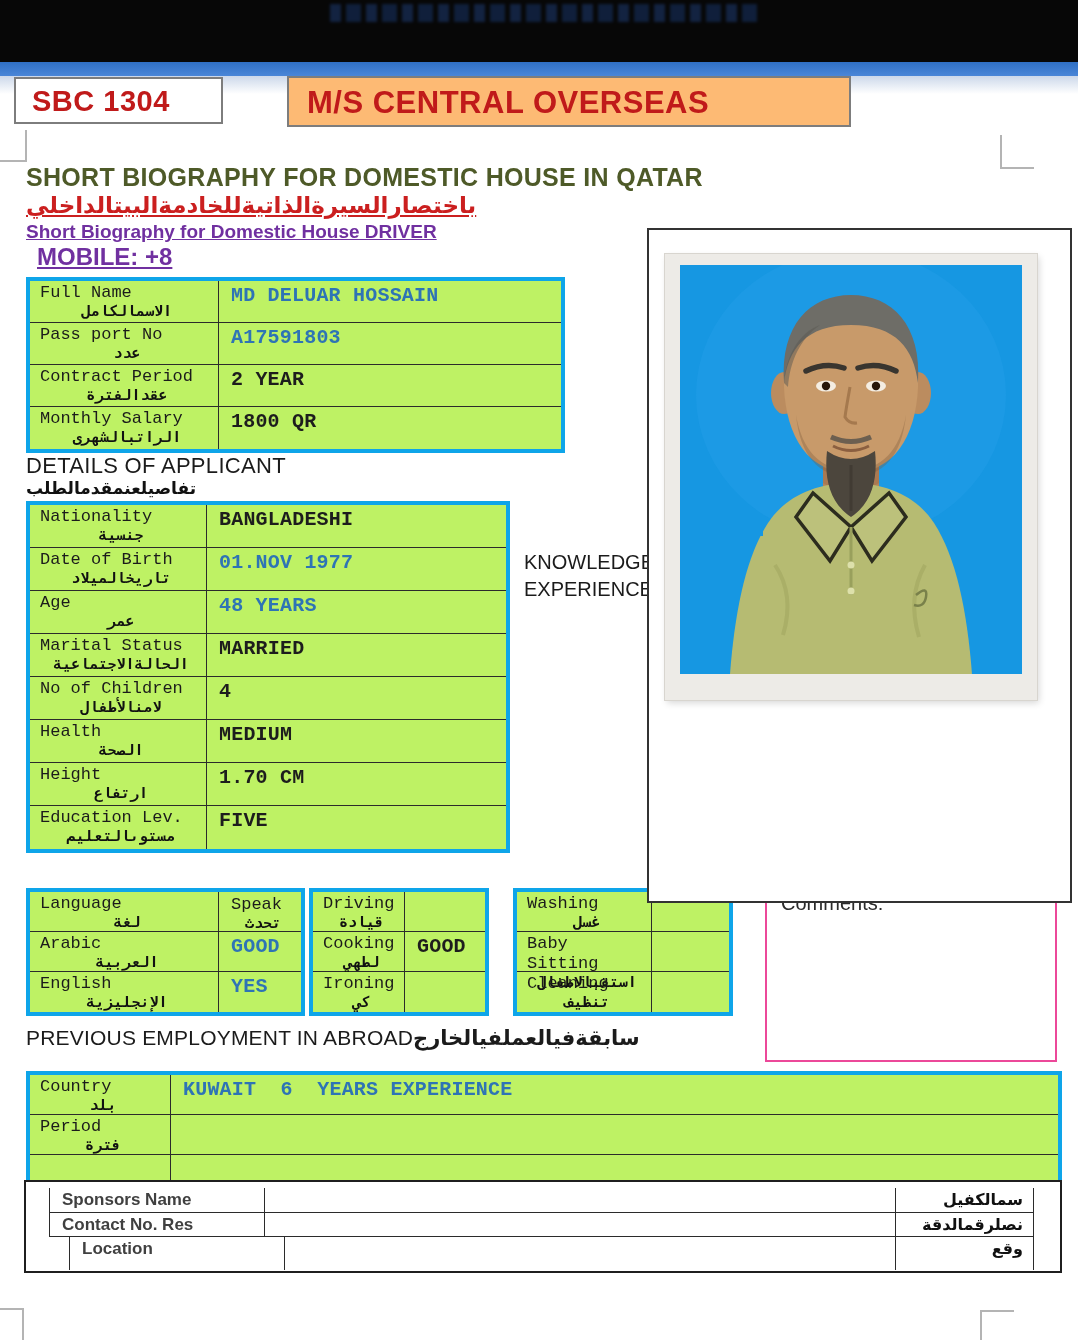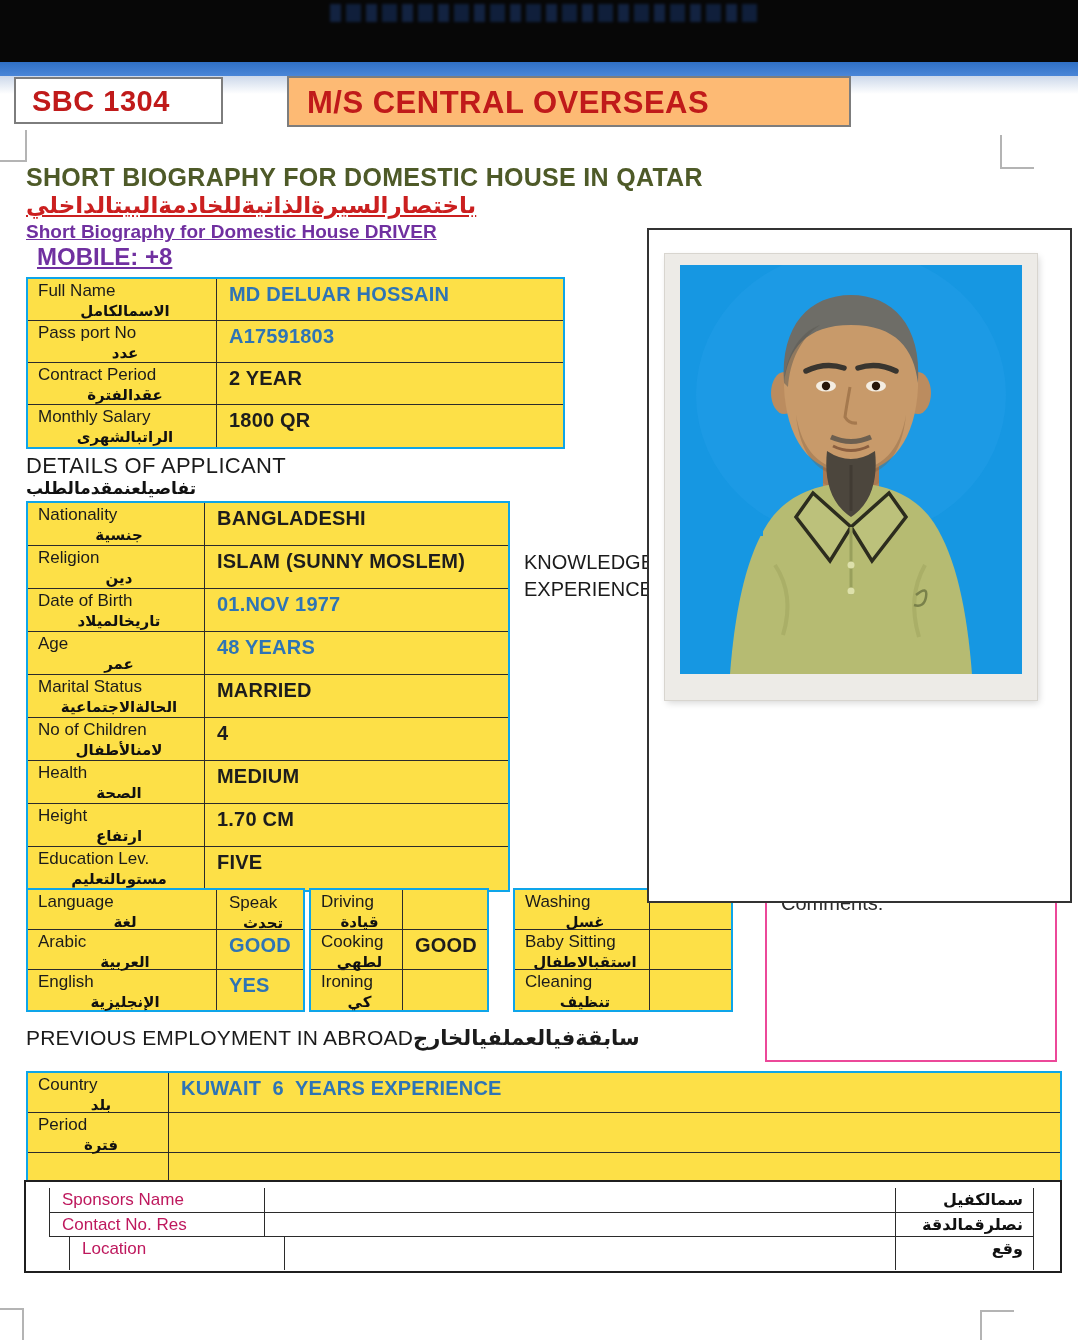--- a/index.html
+++ b/index.html
@@ -27,21 +27,21 @@
   .mk-bl{left:0;top:1308px;width:22px;height:32px;border-top-width:2px;border-right-width:2px;}
   .mk-br{left:980px;top:1310px;width:32px;height:30px;border-top-width:2px;border-left-width:2px;}
 
   
   .t-green{left:26px;top:163px;font-size:25px;font-weight:bold;color:#4e5a28;letter-spacing:.3px;}
   .t-red-ar{left:26px;top:192px;font-size:23px;font-weight:bold;color:#cb1f1f;text-decoration:underline;}
   .t-purple{left:26px;top:221px;font-size:19px;font-weight:600;color:#7030a0;text-decoration:underline;}
   .t-mobile{left:37px;top:243px;font-size:24px;font-weight:600;color:#7030a0;text-decoration:underline;}
 
   
-  .tbl{position:absolute;border:2px solid #0ea5e9;box-sizing:border-box;background:#fde047;}
+  .tbl{position:absolute;border:4px solid #0ea5e9;box-sizing:border-box;background:#bef264;font-family:Liberation Mono, monospace;}
   .trow{display:flex;box-sizing:border-box;border-bottom:1.5px solid #2b2b2b;}
   .trow:last-child{border-bottom:none;}
   .tl{box-sizing:border-box;border-right:1.5px solid #2b2b2b;padding:2px 4px 0 10px;flex:0 0 auto;}
   .tv{flex:1 1 auto;padding:3px 6px 0 12px;box-sizing:border-box;overflow:hidden;}
   .en{display:block;font-size:17px;line-height:20px;color:#1b1b1b;}
   .arb{display:block;font-size:15px;line-height:19px;font-weight:bold;color:#111;text-align:center;}
   .val{font-size:20px;line-height:24px;font-weight:600;letter-spacing:.2px;white-space:pre;}
   .v-blue{color:#2e74b5;}
   .v-black{color:#1d1d1d;}
 
@@ -86,21 +86,21 @@
   .t-country{left:26px;top:1071px;width:1036px;}
   .t-country .tl{width:141px;}
   .t-country .r1,.t-country .r2{height:40px;}
   .t-country .r3{height:27px;}
 
   
   .sponsorbox{left:24px;top:1180px;width:1038px;height:93px;border:2.5px solid #1f1f1f;box-sizing:border-box;background:#fff;}
   .sptable{position:absolute;left:23px;top:6px;width:985px;height:82px;}
   .sprow{display:flex;box-sizing:border-box;border-bottom:1.5px solid #2b2b2b;}
   .sprow.last{border-bottom:none;padding-left:20px;}
-  .sp1{width:216px;box-sizing:border-box;border-left:1.5px solid #2b2b2b;border-right:1.5px solid #2b2b2b;padding:2px 0 0 12px;font-size:17px;font-weight:400;color:#be185d;}
+  .sp1{width:216px;box-sizing:border-box;border-left:1.5px solid #2b2b2b;border-right:1.5px solid #2b2b2b;padding:2px 0 0 12px;font-size:17px;font-weight:700;color:#404040;}
   .sp2{flex:1;}
   .sp3{width:139px;box-sizing:border-box;border-left:1.5px solid #2b2b2b;border-right:1.5px solid #2b2b2b;padding:2px 10px 0 0;font-size:16px;font-weight:bold;color:#111;text-align:right;}
   .spr1{height:25px;} .spr2{height:24px;} .spr3{height:33px;}
 </style>
 </head>
 <body>
 
 <div class="page">
 
   <div class="abs topbar">
@@ -163,27 +163,20 @@
   <div class="tbl t-details">
     <div class="trow">
       <div class="tl">
           <span class="en">Nationality</span>
           <span class="arb" dir="rtl">جنسية</span>
         </div>
       <div class="tv"><span class="val v-black">BANGLADESHI</span></div>
     </div>
     <div class="trow">
       <div class="tl">
-          <span class="en">Religion</span>
-          <span class="arb" dir="rtl">دين</span>
-        </div>
-      <div class="tv"><span class="val v-black">ISLAM (SUNNY MOSLEM)</span></div>
-    </div>
-    <div class="trow">
-      <div class="tl">
           <span class="en">Date of Birth</span>
           <span class="arb" dir="rtl">تاريخالميلاد</span>
         </div>
       <div class="tv"><span class="val v-blue">01.NOV 1977</span></div>
     </div>
     <div class="trow">
       <div class="tl">
           <span class="en">Age</span>
           <span class="arb" dir="rtl">عمر</span>
         </div>

